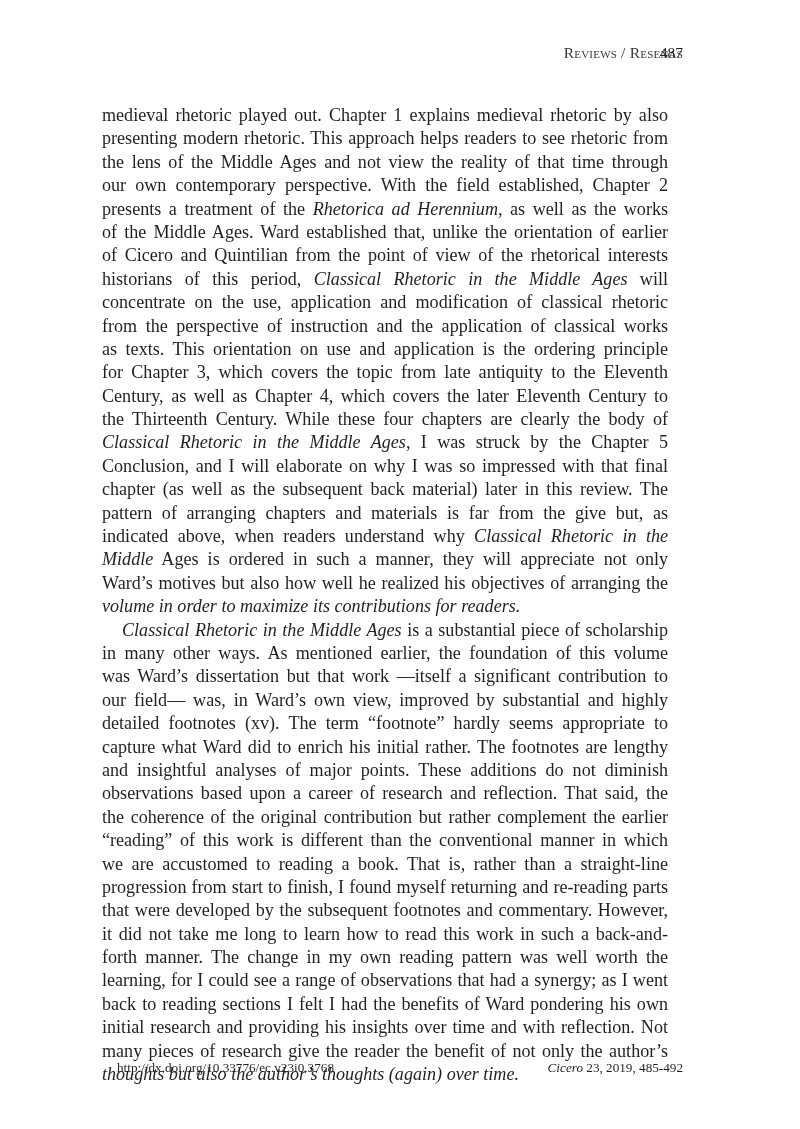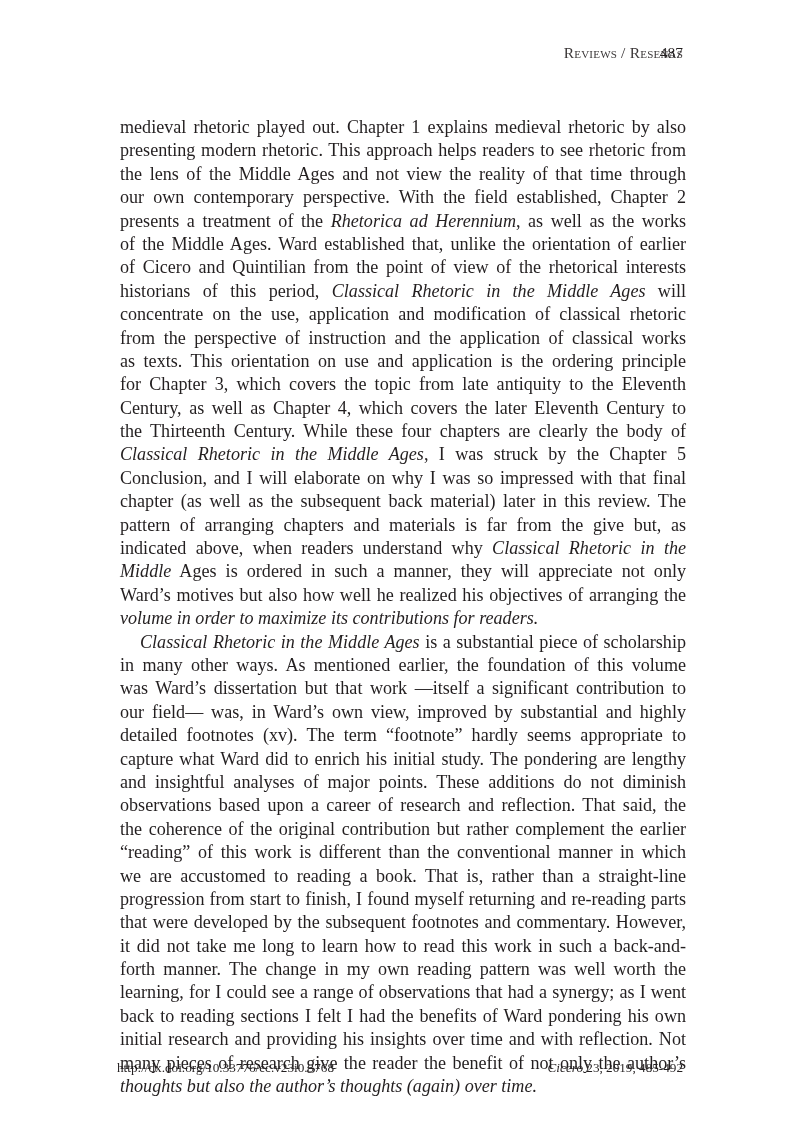--- a/index.html
+++ b/index.html
@@ -1,20 +1,20 @@
 <!DOCTYPE html>
 <html><head>
   <meta charset="utf-8">
   <style>
     html, body { margin: 0; padding: 0; background: #ffffff; }
     body { width: 800px; height: 1129px; position: relative; overflow: hidden; color: #231f20; font-family: "Liberation Serif", "DejaVu Serif", serif; }
     .running-head { position: absolute; top: 44px; left: 117px; width: 566px; height: 24px; font-size: 15.5px; }
     .running-head .title { position: absolute; left: 2px; right: 0; text-align: right; font-variant: small-caps; letter-spacing: 0.2px; color: #3a3637; }
     .running-head .pageno { position: absolute; right: 0; top: 0; }
-    .body-text { position: absolute; top: 104px; left: 120px; width: 566px; font-size: 18.1px; line-height: 23.4px; margin-top: 12px; }
+    .body-text { position: absolute; top: 104px; left: 102px; width: 566px; font-size: 18.1px; line-height: 23.4px; }
     .line { display: block; white-space: nowrap; text-align: justify; text-align-last: justify; height: 23.4px; }
     .line.last { text-align-last: left; font-style: italic; }
     .line.indent { text-indent: 20px; }
     .footer { position: absolute; top: 1060px; left: 117px; width: 566px; font-size: 13.2px; }
     .footer .doi { position: absolute; left: 0; top: 0; }
     .footer .citation { position: absolute; right: 0; top: 0; }
     i { font-style: italic; }
   </style>
 </head>
 <body>
@@ -48,21 +48,21 @@
       <span class="line"><i>Middle</i> Ages is ordered in such a manner, they will appreciate not only</span>
       <span class="line">Ward’s motives but also how well he realized his objectives of arranging the</span>
       <span class="line last">volume in order to maximize its contributions for readers.</span>
     </div>
     <div>
       <span class="line indent"><i>Classical Rhetoric in the Middle Ages</i> is a substantial piece of scholarship</span>
       <span class="line">in many other ways. As mentioned earlier, the foundation of this volume</span>
       <span class="line">was Ward’s dissertation but that work —itself a significant contribution to</span>
       <span class="line">our field— was, in Ward’s own view, improved by substantial and highly</span>
       <span class="line">detailed footnotes (xv). The term “footnote” hardly seems appropriate to</span>
-      <span class="line">capture what Ward did to enrich his initial study. The pondering are lengthy</span>
+      <span class="line">capture what Ward did to enrich his initial rather. The footnotes are lengthy</span>
       <span class="line">and insightful analyses of major points. These additions do not diminish</span>
       <span class="line">observations based upon a career of research and reflection. That said, the</span>
       <span class="line">the coherence of the original contribution but rather complement the earlier</span>
       <span class="line">“reading” of this work is different than the conventional manner in which</span>
       <span class="line">we are accustomed to reading a book. That is, rather than a straight-line</span>
       <span class="line">progression from start to finish, I found myself returning and re-reading parts</span>
       <span class="line">that were developed by the subsequent footnotes and commentary. However,</span>
       <span class="line">it did not take me long to learn how to read this work in such a back-and-</span>
       <span class="line">forth manner. The change in my own reading pattern was well worth the</span>
       <span class="line">learning, for I could see a range of observations that had a synergy; as I went</span>

